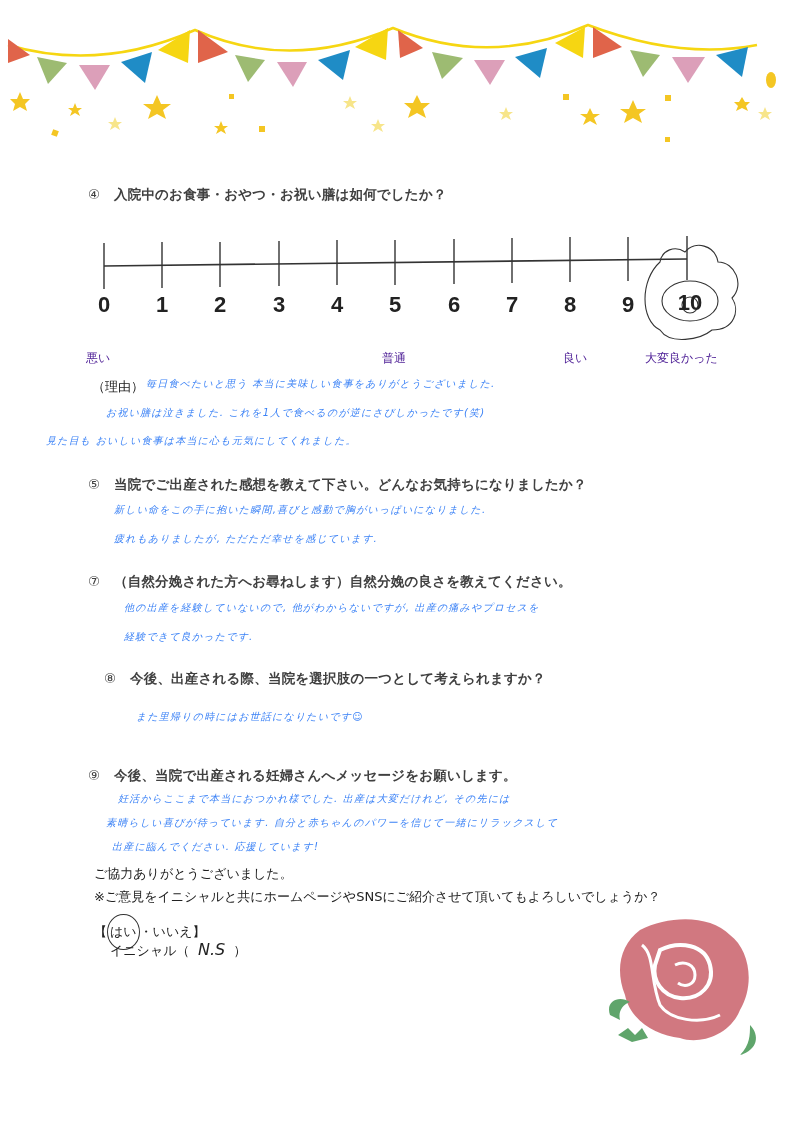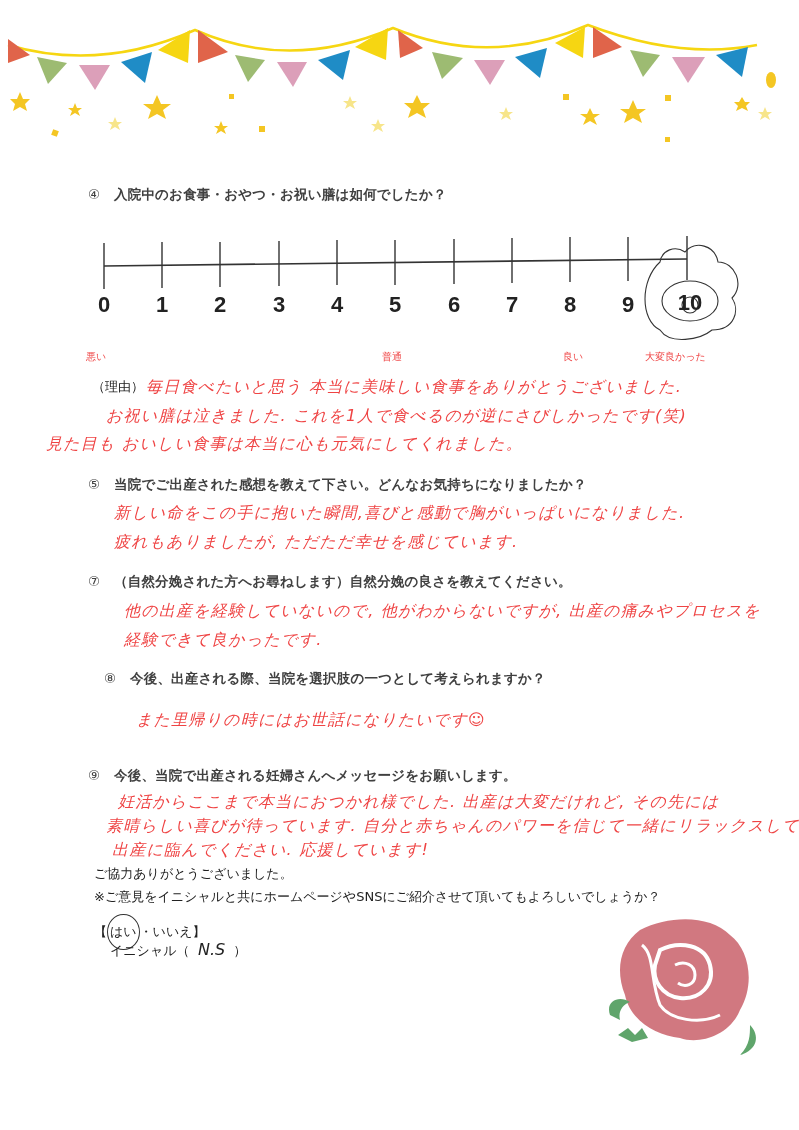--- a/index.html
+++ b/index.html
@@ -9,25 +9,25 @@
       color: #2b2b2b;
     }
     .bunting { position: absolute; left: 0; top: 0; width: 799px; height: 160px; }
     .question {
       position: absolute; font-size: 13.5px; font-weight: bold; color: #404040;
       letter-spacing: 0.2px; white-space: nowrap;
     }
     .qnum { display: inline-block; width: 26px; font-weight: normal; }
     .hand {
       position: absolute; font-family: "DejaVu Sans", sans-serif;
-      font-size: 16px; color: #ef4444; white-space: nowrap; letter-spacing: 1.2px;
+      font-size: 10px; color: #3b82f6; white-space: nowrap; letter-spacing: 1.2px;
       font-style: italic; font-weight: 300; text-align: right;
     }
     .scale-svg { position: absolute; left: 0; top: 225px; width: 799px; height: 130px; }
-    .scale-label { position: absolute; font-size: 10px; color: #ef4444; white-space: nowrap; }
+    .scale-label { position: absolute; font-size: 12px; color: #4c1d95; white-space: nowrap; }
     .tick-num { position: absolute; font-size: 22px; font-weight: bold; color: #222; font-family: "Liberation Sans", sans-serif; transform: translateX(-50%); }
     .plain { position: absolute; font-size: 13px; color: #222; white-space: nowrap; }
     .rose { position: absolute; left: 600px; top: 910px; width: 180px; height: 150px; }
   </style>
 </head>
 <body>
 
 <svg class="bunting" viewBox="0 0 799 160">
 
   <path d="M8,45 Q100,72 195,30 Q290,72 393,28 Q490,68 588,25 Q680,60 757,45" fill="none" stroke="#f6d612" stroke-width="2.5"></path>

